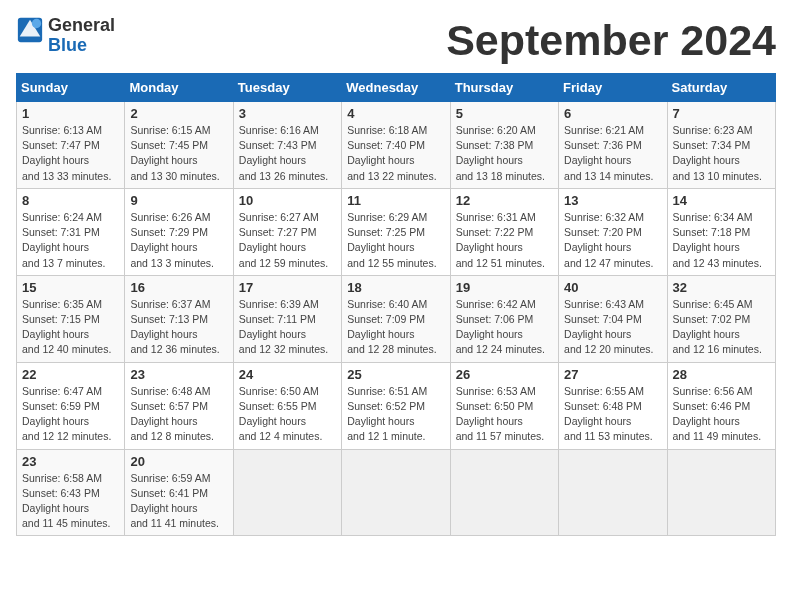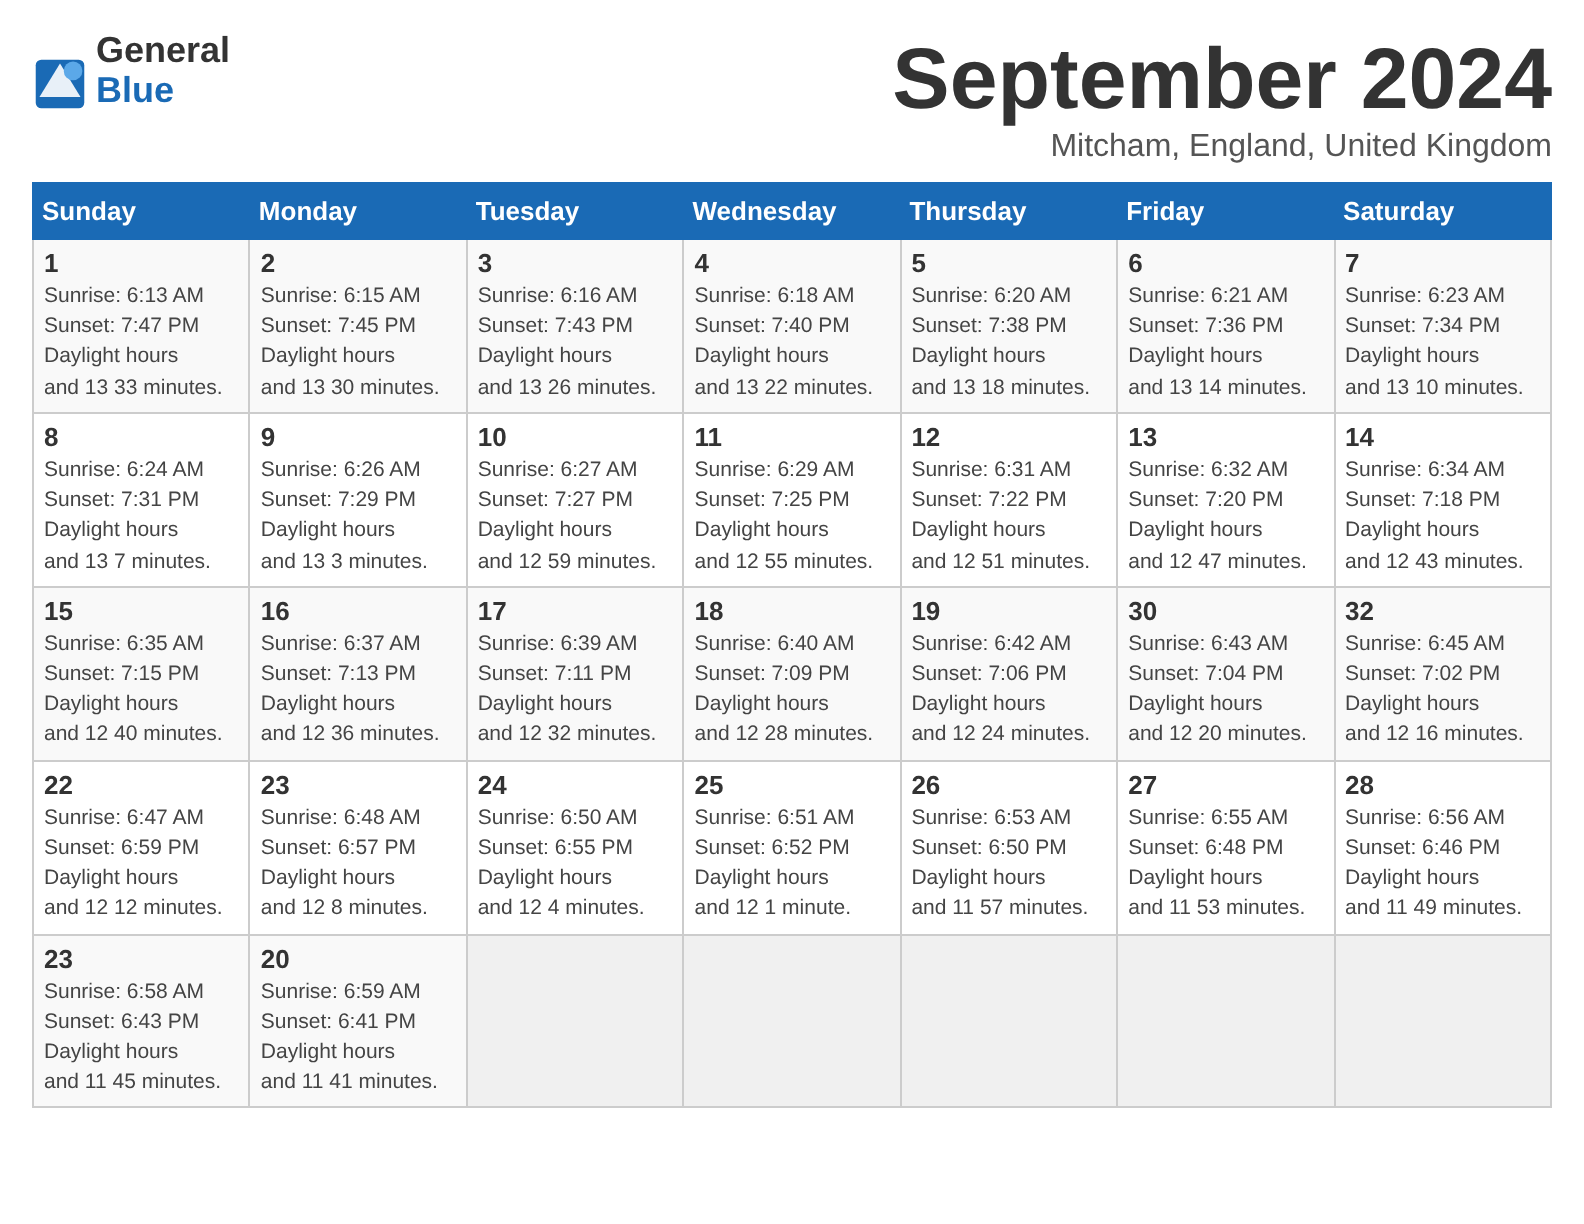--- a/index.html
+++ b/index.html
@@ -11,21 +11,21 @@
       padding: 16px;
     }
     .header {
       display: flex;
       align-items: flex-start;
       justify-content: space-between;
       margin-bottom: 8px;
     }
     .logo {
       display: flex;
-      align-items: flex-end;
+      align-items: flex-start;
       gap: 4px;
     }
     .logo-text {
       font-size: 18px;
       font-weight: bold;
       color: #333;
       line-height: 1.1;
     }
     .logo-icon {
       width: 28px;
@@ -94,21 +94,20 @@
       <polygon points="15,4 26,22 4,22" fill="white" opacity="0.9"></polygon>
       <circle cx="22" cy="8" r="5" fill="#5ba8e8"></circle>
     </svg>
     <div class="logo-text">
       <div>General</div>
       <div style="color:#1a6ab5;">Blue</div>
     </div>
   </div>
   <div class="title-block">
     <div class="calendar-title">September 2024</div>
-    <div class="calendar-subtitle">Mitcham, England, United Kingdom</div>
   </div>
 </div>
 
 <table>
   <thead>
     <tr>
       <th>Sunday</th>
       <th>Monday</th>
       <th>Tuesday</th>
       <th>Wednesday</th>
@@ -193,21 +192,21 @@
         </td>
         <td>
           <span class="day-num">18</span>
 <div class="day-info">Sunrise: 6:40 AM<br>Sunset: 7:09 PM<br>Daylight hours<br>and 12 28 minutes.</div>
         </td>
         <td>
           <span class="day-num">19</span>
 <div class="day-info">Sunrise: 6:42 AM<br>Sunset: 7:06 PM<br>Daylight hours<br>and 12 24 minutes.</div>
         </td>
         <td>
-          <span class="day-num">30</span>
+          <span class="day-num">40</span>
 <div class="day-info">Sunrise: 6:43 AM<br>Sunset: 7:04 PM<br>Daylight hours<br>and 12 20 minutes.</div>
         </td>
         <td>
           <span class="day-num">32</span>
 <div class="day-info">Sunrise: 6:45 AM<br>Sunset: 7:02 PM<br>Daylight hours<br>and 12 16 minutes.</div>
         </td>
       </tr>
       <tr>
         <td>
           <span class="day-num">22</span>

